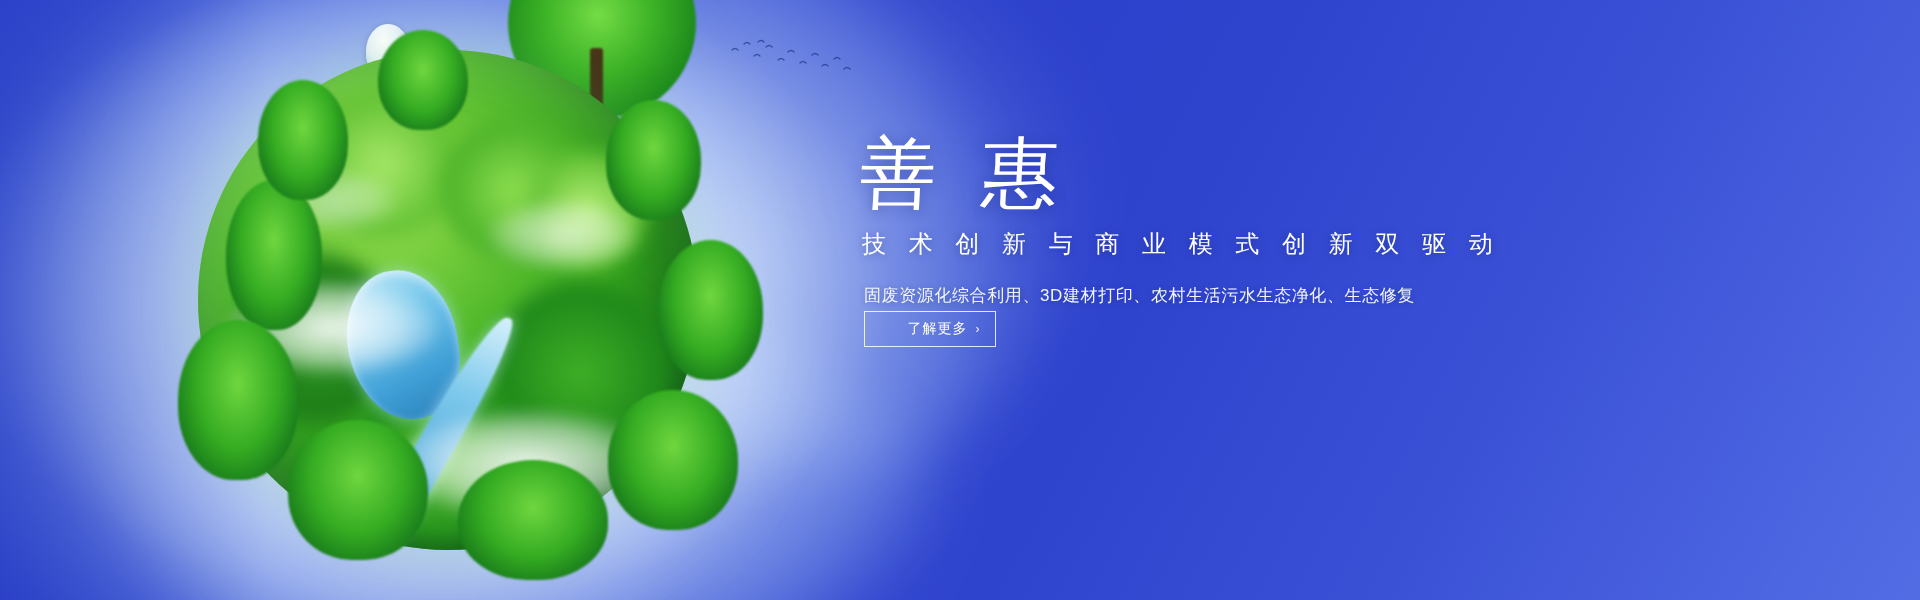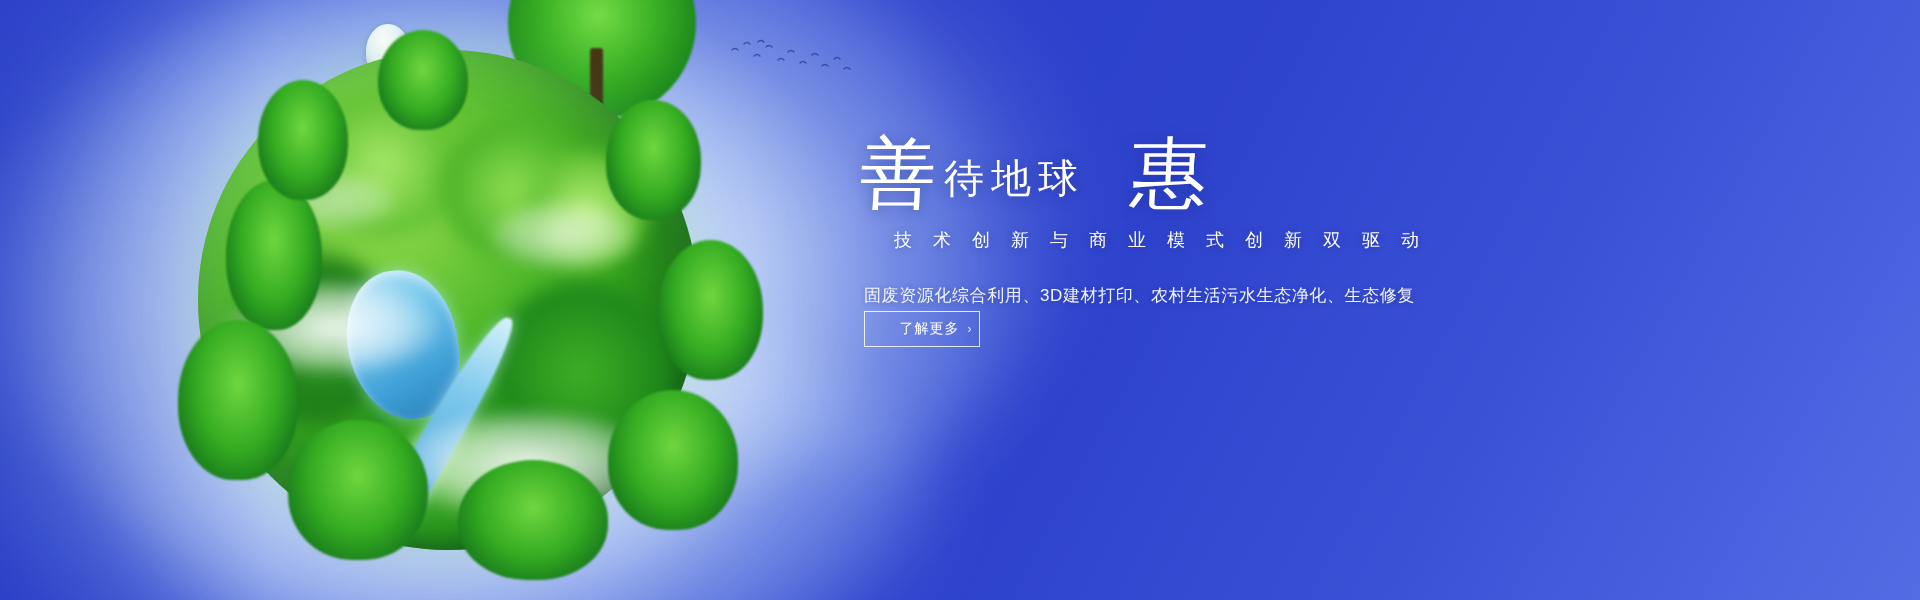--- a/index.html
+++ b/index.html
@@ -237,41 +237,40 @@
     letter-spacing:7px;
     padding-bottom:10px;
     padding-left:8px;
   }
   .hl-gap { width:46px; }
 
   .subtitle {
     position:absolute;
     left:2px; top:228px;
     color:#ffffff;
-    font-size:18px;
+    font-size:24px;
     letter-spacing:8px;
     white-space:nowrap;
     text-shadow:0 1px 8px rgba(10,25,110,0.35);
-    margin-left:32px;
   }
 
   .desc {
     position:absolute;
     left:4px; top:284px;
     color:#f2f5ff;
     font-size:17px;
     letter-spacing:0.6px;
     white-space:nowrap;
     text-shadow:0 1px 6px rgba(10,25,110,0.32);
   }
 
   .cta {
     position:absolute;
     left:4px; top:311px;
-    width:116px; height:36px;
+    width:132px; height:36px;
     border:1px solid rgba(255,255,255,0.85);
     background:transparent;
     color:#ffffff;
     font-size:14px;
     letter-spacing:1px;
     display:flex; align-items:center; justify-content:center;
     gap:8px;
     cursor:pointer;
     padding-left:28px;
   }
@@ -337,21 +336,20 @@
     <div class="tree" style="left:468px; top:110px; width:95px;  height:120px;"></div>
     <div class="tree" style="left:120px; top:90px;  width:90px;  height:120px;"></div>
     <div class="tree" style="left:240px; top:40px;  width:90px;  height:100px;"></div>
   </div>
 
   <div class="content">
 
     <div class="headline">
       <span class="hl-group">
         <span class="hl-big">善</span>
-        <span class="hl-rest">待地球</span>
       </span>
       <span class="hl-gap"></span>
       <span class="hl-group">
         <span class="hl-big">惠</span>
       </span>
     </div>
 
     <div class="subtitle">技 术 创 新 与 商 业 模 式 创 新 双 驱 动</div>
 
     <div class="desc">固废资源化综合利用、3D建材打印、农村生活污水生态净化、生态修复</div>

